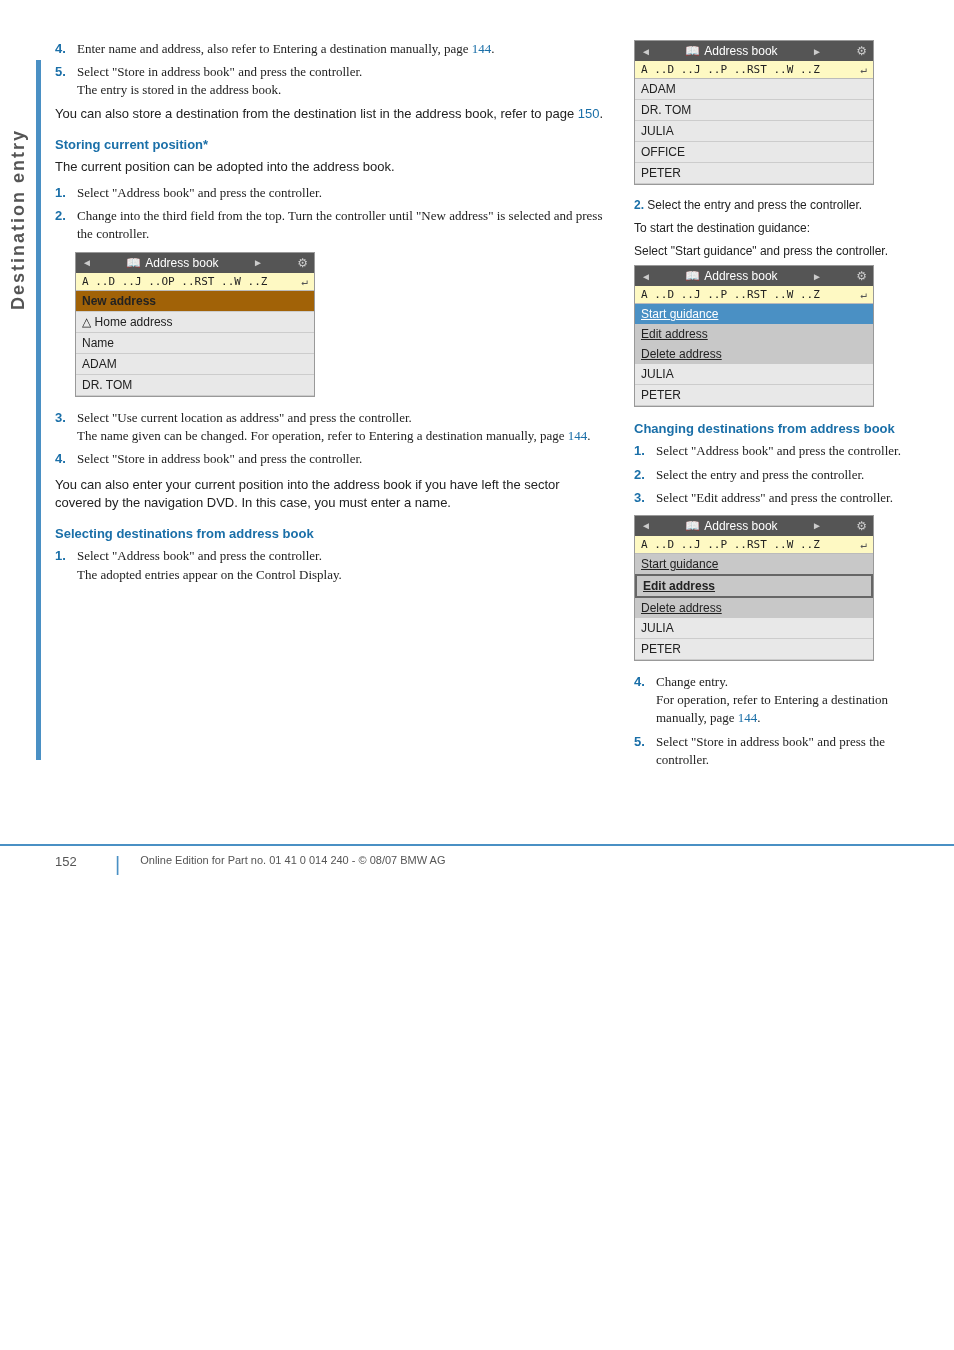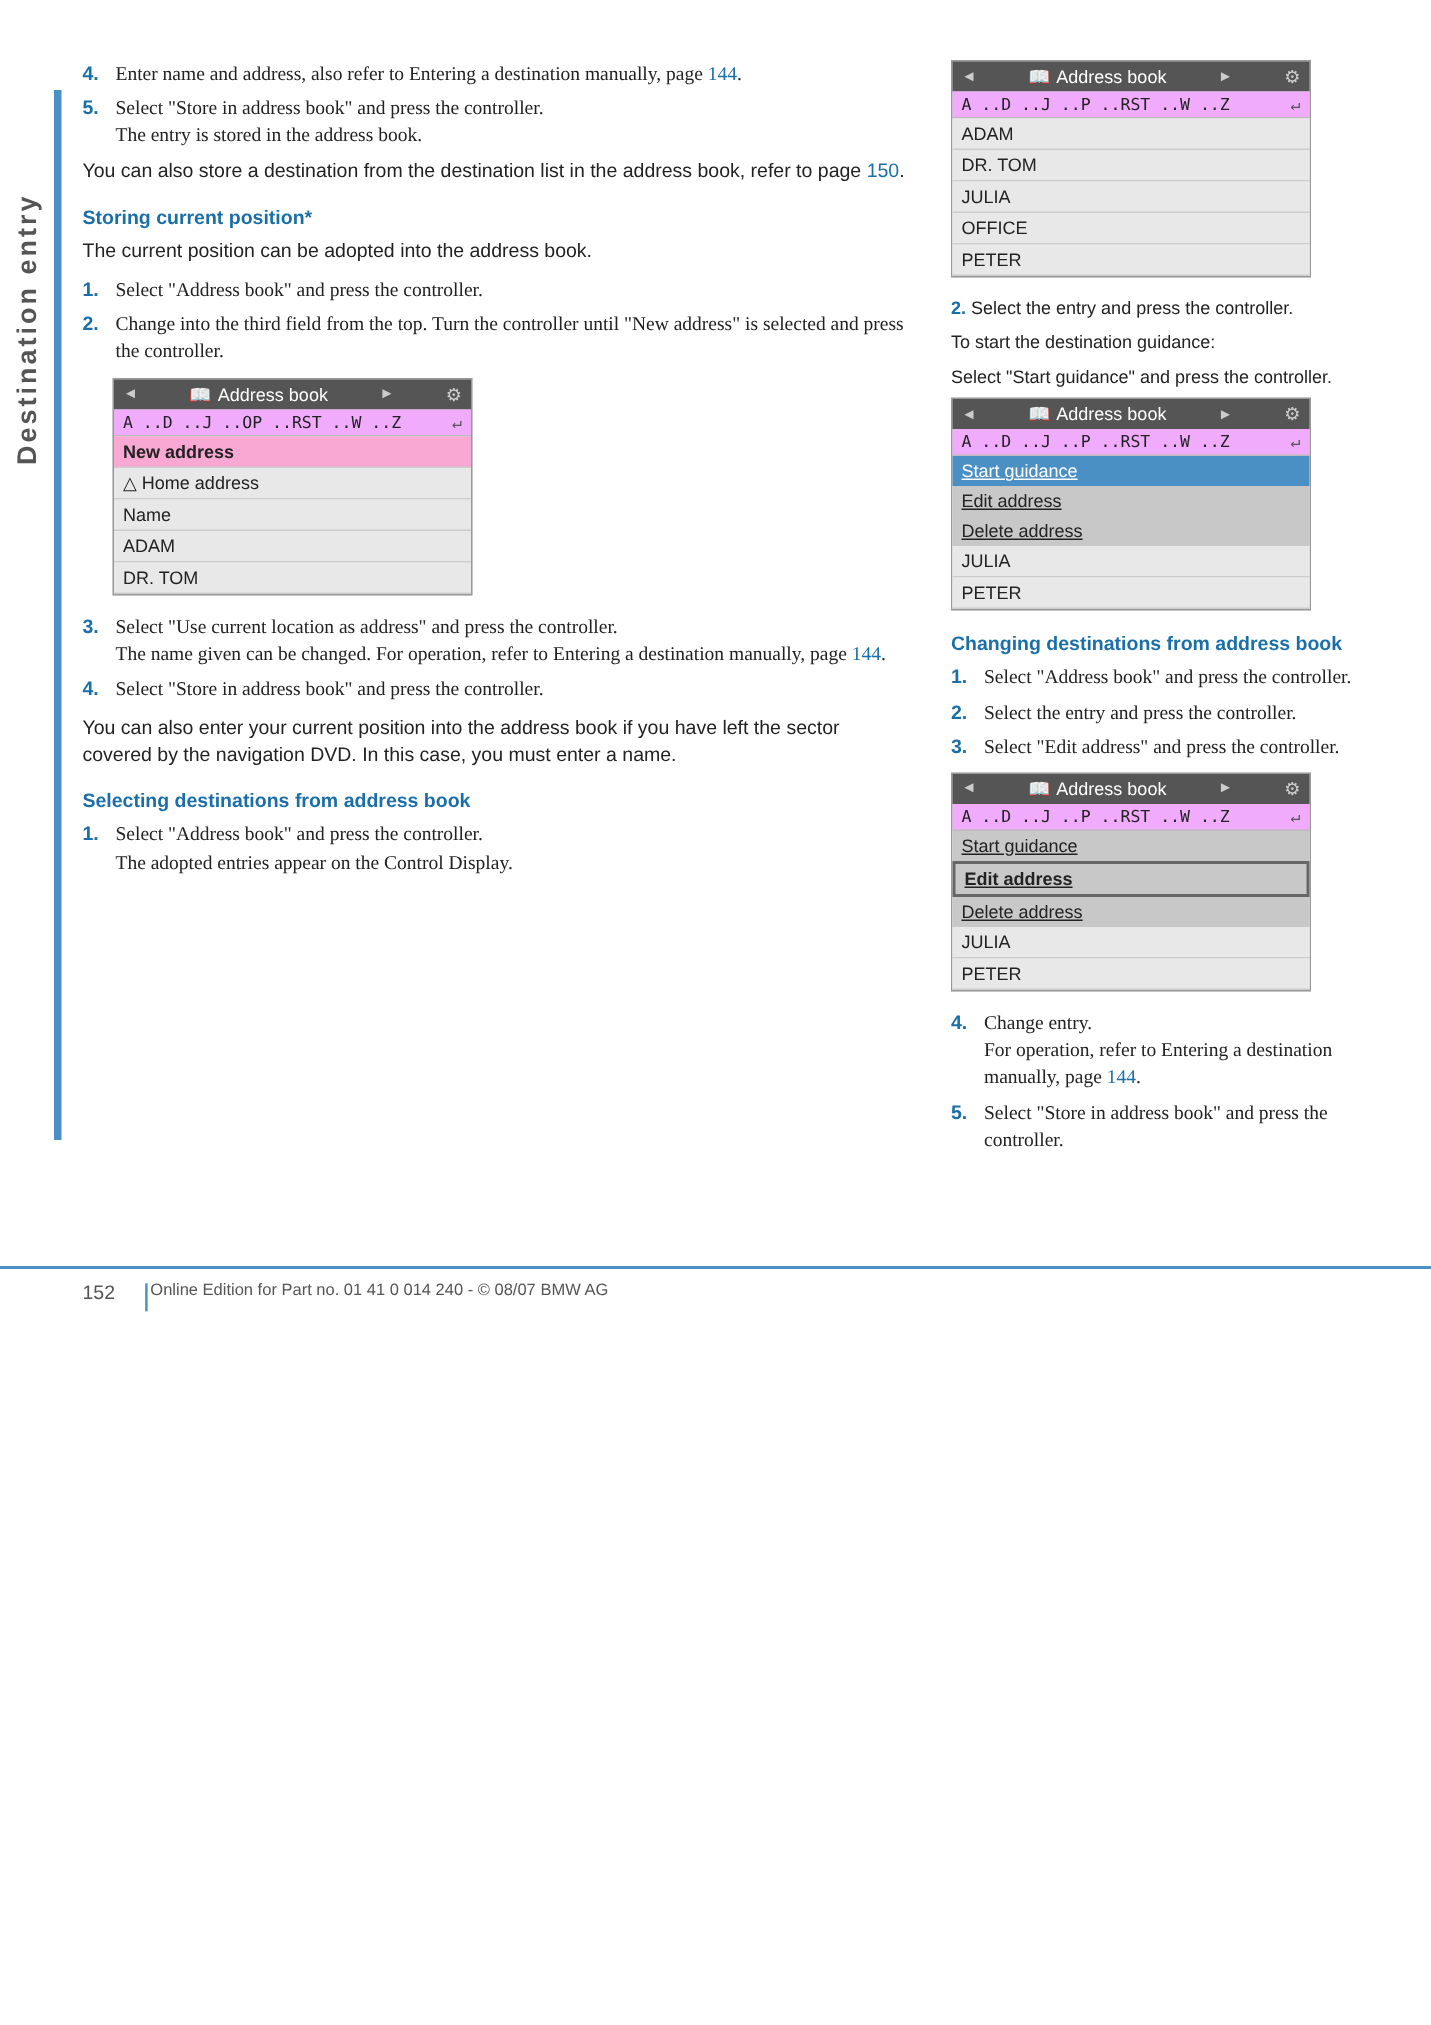--- a/index.html
+++ b/index.html
@@ -137,21 +137,21 @@
     .addr-widget-header .arrow-right {
       font-size: 10px;
       color: #ccc;
     }
     .addr-widget-header .settings-icon {
       font-size: 12px;
       color: #ccc;
     }
 
     .addr-widget-row {
-      background: #f0abfc;
+      background: #fef9c3;
       display: flex;
       align-items: center;
       justify-content: space-between;
       padding: 2px 6px;
       font-size: 11px;
       font-family: monospace;
       border-bottom: 1px solid #bbb;
     }
     .addr-widget-row .enter-icon {
       font-size: 11px;
@@ -161,21 +161,21 @@
     .addr-widget-list {
       background: #e8e8e8;
     }
     .addr-widget-item {
       padding: 3px 6px;
       font-size: 12px;
       border-bottom: 1px solid #ccc;
       background: #e8e8e8;
     }
     .addr-widget-item.selected {
-      background: #f9a8d4;
+      background: #a16207;
       font-weight: bold;
     }
     .addr-widget-item.menu-item {
       background: #c8c8c8;
       border: none;
       text-decoration: underline;
     }
     .addr-widget-item.menu-item.active {
       background: #4a90c4;
       color: #fff;
@@ -187,20 +187,21 @@
     }
 
     
     .footer {
       border-top: 2px solid #4a90c4;
       margin-top: 30px;
       padding-top: 8px;
       padding-left: 55px;
       padding-right: 20px;
       display: flex;
+      gap: 20px;
       align-items: flex-start;
     }
     .footer-page {
       font-size: 13px;
       color: #555;
       min-width: 40px;
     }
     .footer-text {
       font-size: 11px;
       color: #555;

